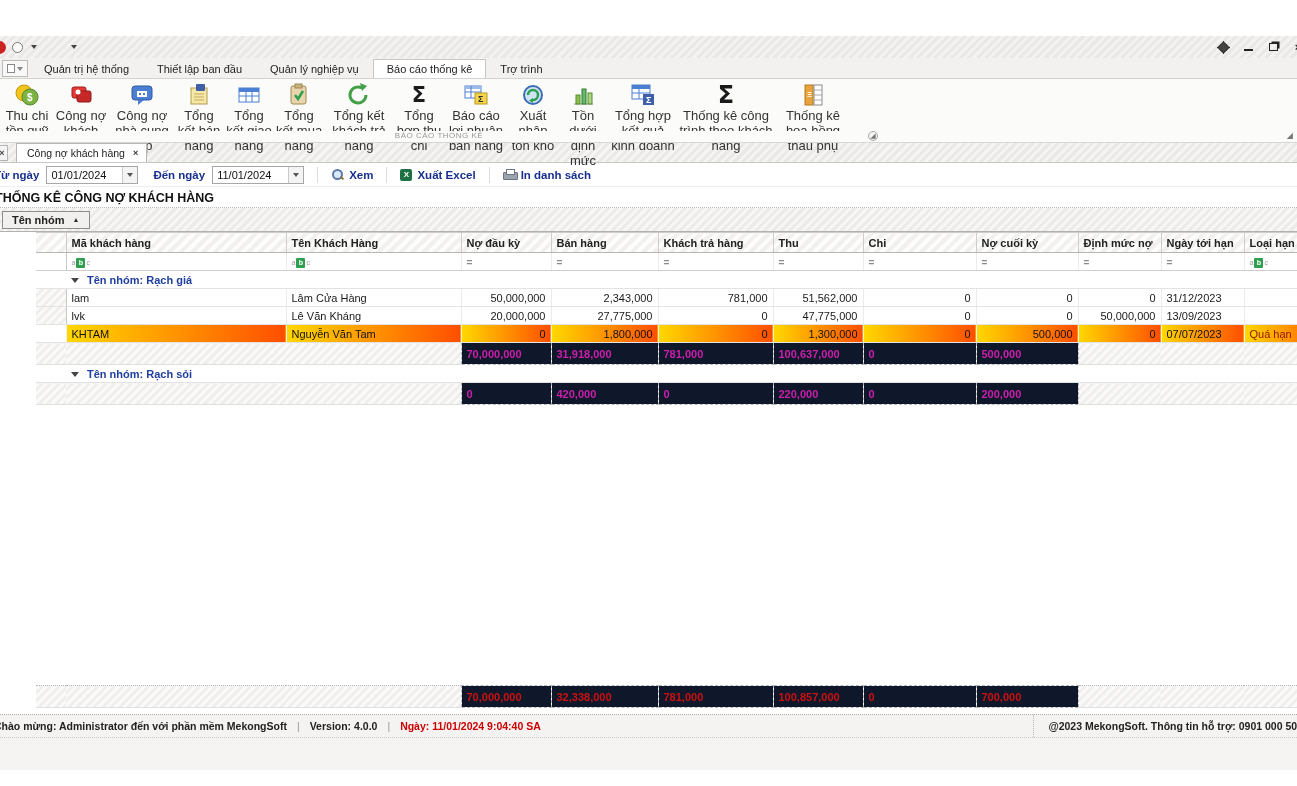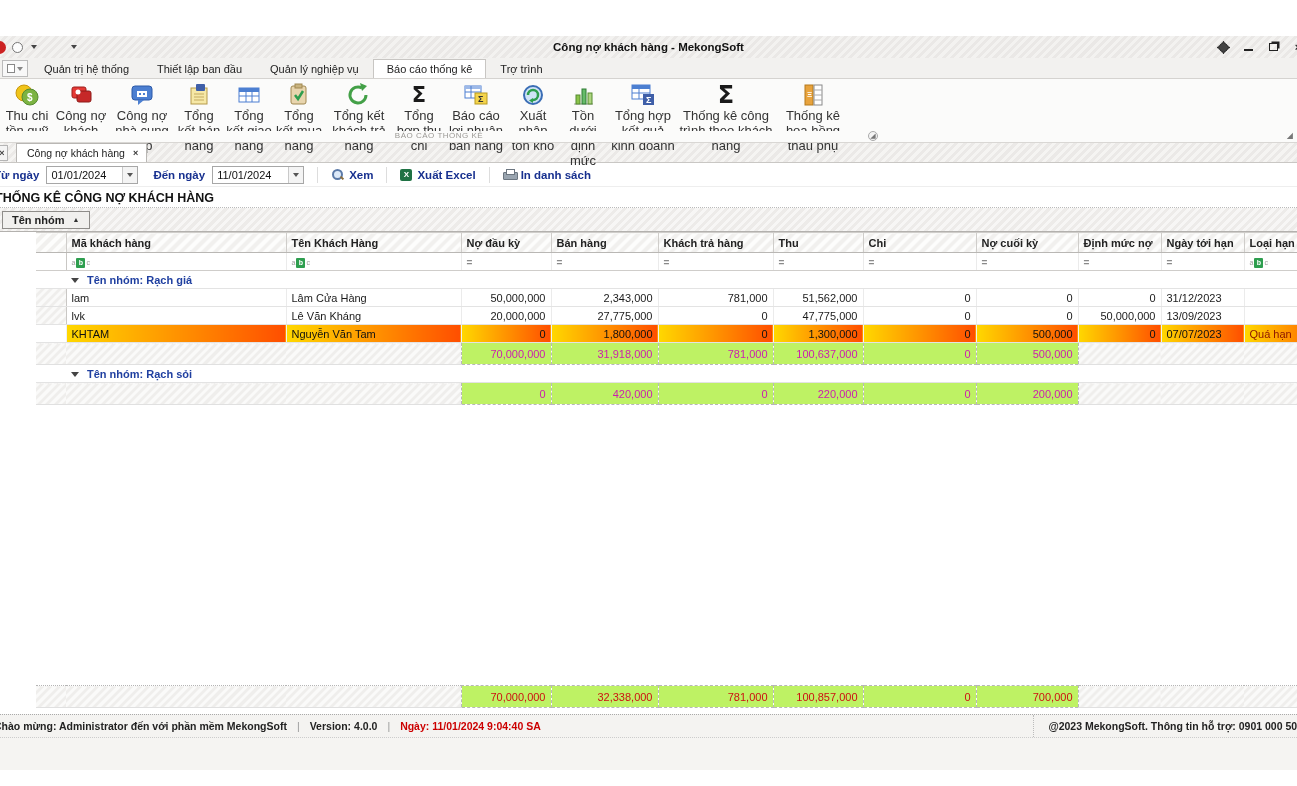--- a/index.html
+++ b/index.html
@@ -77,21 +77,21 @@
   .grid td { height:18px; font-size:11px; padding:0 5px; border-right:1px solid #ebebeb; border-bottom:1px solid #e3e3e3; }
   td.num { text-align:right; }
   td.ind { padding:0; border-right:1px solid #c9c7c4; }
   .frow td { background:#fff; border-bottom:1px solid #cfcdca; height:18px; }
   .ficon { display:inline-flex; align-items:center; gap:1px; font-size:7px; color:#999; }
   .ficon .box { width:9px; height:10px; background:#2e9e4f; color:#fff; font-size:7px; font-weight:bold; text-align:center; line-height:10px; border-radius:1px; }
   .eq { color:#8a8a8a; font-weight:bold; font-size:10px; }
   .grow td { color:#1f3fa0; font-weight:bold; border-right:none; background:#fff; }
   .gtri { display:inline-block; width:0; height:0; border-left:4px solid transparent; border-right:4px solid transparent; border-top:5px solid #444; margin-right:8px; vertical-align:middle; }
   tr.total td { height:22px; border-right:none; border-bottom:1px solid #e0e0e0; }
-  tr.total td.tval { border:1px dashed #b8b8b8; color:#cc1fae; font-weight:normal; text-align:right; background:#bef264; }
+  tr.total td.tval { border:1px dashed #b8b8b8; color:#cc1fae; font-weight:bold; background:#0f172a; }
   tr.gtotal td.tval { color:#cc1111; }
   tr.overdue td { background:linear-gradient(to right,#ffd800,#ff4e00); border-right:1px solid rgba(0,0,0,0.06); color:#111; }
   tr.overdue td.loaihan { color:#8b1500; }
   tr.selrow td { background:#18da80; color:#0a2fbe; font-weight:bold; border-right:1px solid rgba(0,0,0,0.08); }
   tr.selrow td.selcell { background:#ffe36e; color:#d00000; border:2px solid #ff8c00; }
   .grid-filler { height:280px; background:#fff; }
   table.grandgrid { border-top:1px dotted #b5b5b5; }
 
   
   .status-gap { height:6px; background:#fff; }
@@ -115,21 +115,20 @@
 
 <div class="top-gap"></div>
 
 <div class="titlebar">
   <div class="tb-left">
     <div class="app-circle"></div>
     <div class="qa-circle"></div>
     <span class="caret-down" style="margin-left:2px;"></span>
     <span class="caret-down" style="margin-left:28px;"></span>
   </div>
-  <div class="tb-title">Công nợ khách hàng - MekongSoft</div>
   <div class="tb-ctrls">
     <div class="wbtn">
         <span class="wb-full"></span>
       </div>
     <div class="wbtn">
         <span class="wb-min"></span>
       </div>
     <div class="wbtn">
         <span class="wb-rest"></span>
       </div>

